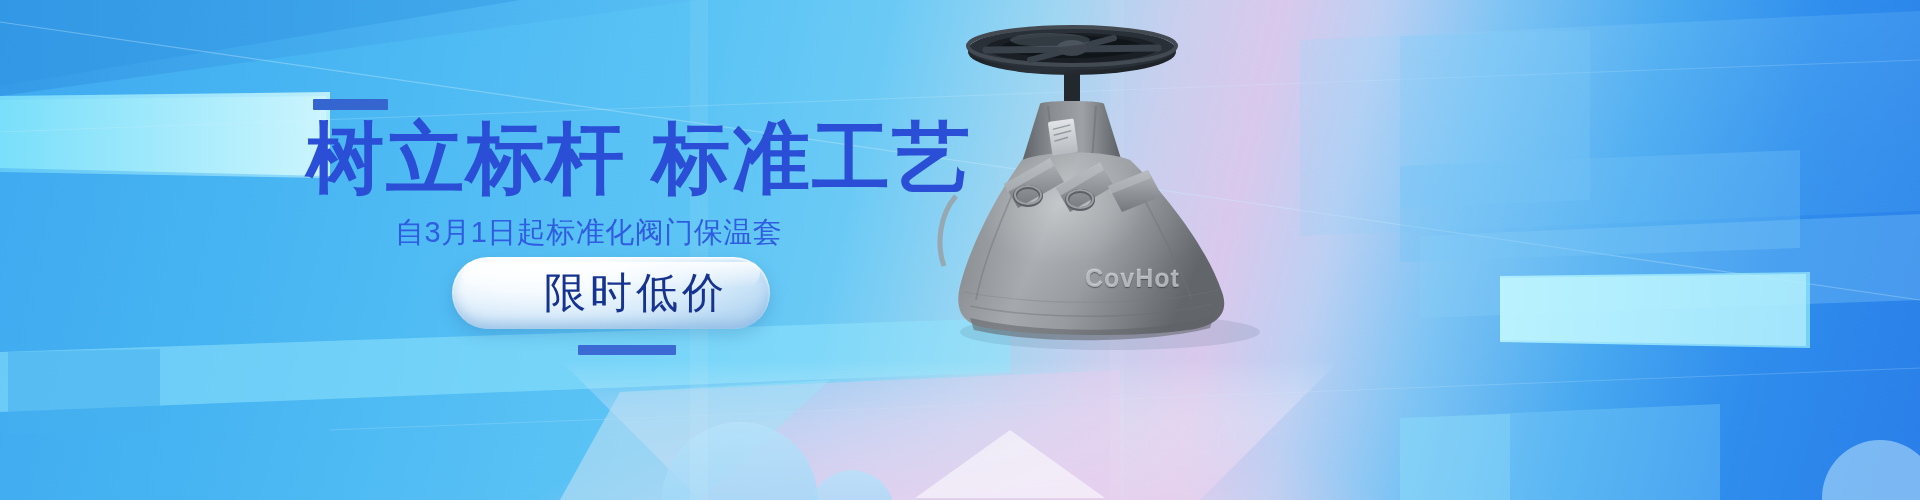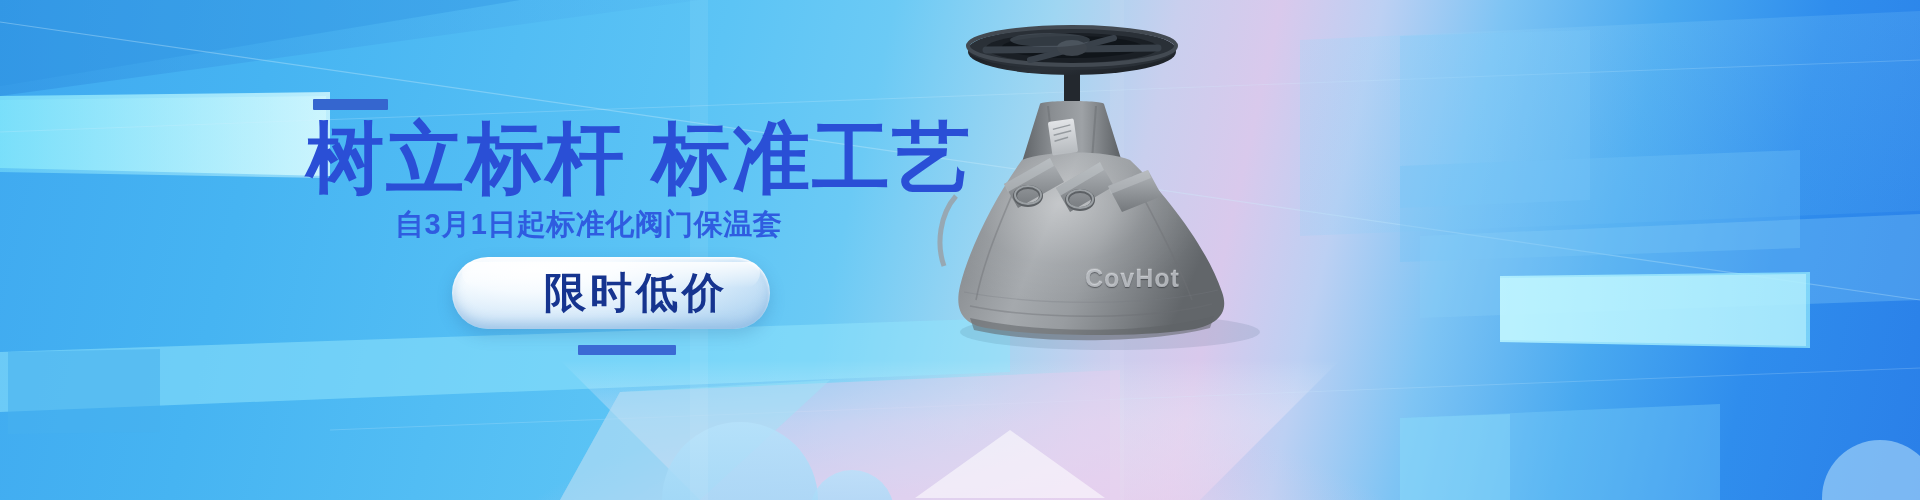--- a/index.html
+++ b/index.html
@@ -22,22 +22,22 @@
     background:#3566cf;border-radius:1px;
   }
   .headline{
     position:absolute;left:306px;top:115px;width:640px;
     font-size:78px;line-height:86px;font-weight:700;letter-spacing:2px;
     color:#2a4fd6;white-space:nowrap;
     font-family:"Liberation Sans","DejaVu Sans",sans-serif;
   }
   .headline .gap{display:inline-block;width:26px;}
   .subtitle{
-    position:absolute;left:395px;top:206px;width:520px;
-    font-size:29px;line-height:36px;font-weight:700;letter-spacing:.5px;
+    position:absolute;left:395px;top:214px;width:520px;
+    font-size:29px;line-height:36px;font-weight:400;letter-spacing:.5px;
     color:#2f5ce0;white-space:nowrap;
   }
 
   
   .pillwrap{position:absolute;left:452px;top:257px;width:318px;height:72px;}
   .pill{
     position:absolute;inset:0;border-radius:40px;
     background:
       radial-gradient(115% 150% at 26% 16%, rgba(255,255,255,.97) 0%, rgba(248,252,255,.92) 22%, rgba(222,238,251,.86) 46%, rgba(186,218,244,.82) 68%, rgba(160,200,235,.80) 100%),
       linear-gradient(180deg,#f4fbff 0%,#dceefb 38%,#b9d9f2 72%,#a7cdee 100%);
@@ -47,21 +47,21 @@
       0 6px 16px rgba(40,90,150,.22);
   }
   .pill::after{
     content:"";position:absolute;left:10px;right:10px;top:5px;height:26px;
     border-radius:40px 40px 60px 60px;
     background:linear-gradient(180deg,rgba(255,255,255,.85),rgba(255,255,255,0));
     pointer-events:none;
   }
   .pilltext{
     position:absolute;inset:0;display:flex;align-items:center;justify-content:center;
-    font-size:42px;font-weight:700;letter-spacing:4px;color:#16348f;
+    font-size:42px;font-weight:400;letter-spacing:4px;color:#16348f;
     padding-left:50px;
     text-align:center;
   }
   .underbar{
     position:absolute;left:578px;top:345px;width:98px;height:10px;
     background:#3b6ad4;border-radius:1px;
   }
 
   
   .product{position:absolute;left:900px;top:0;width:480px;height:413px;}

